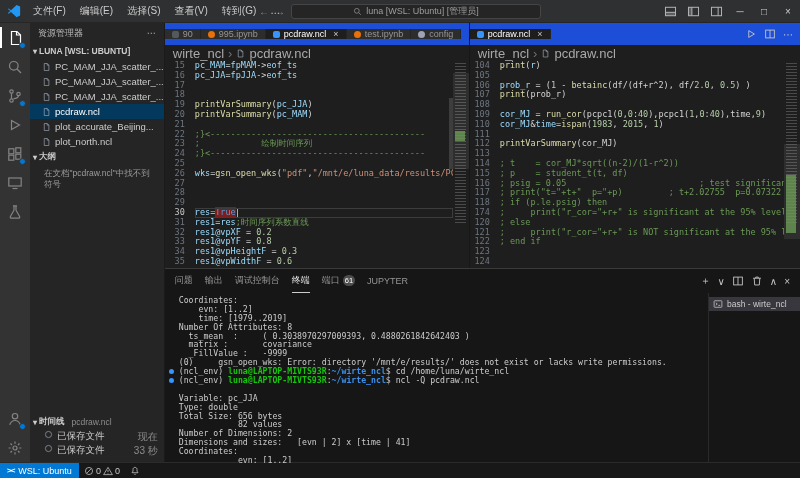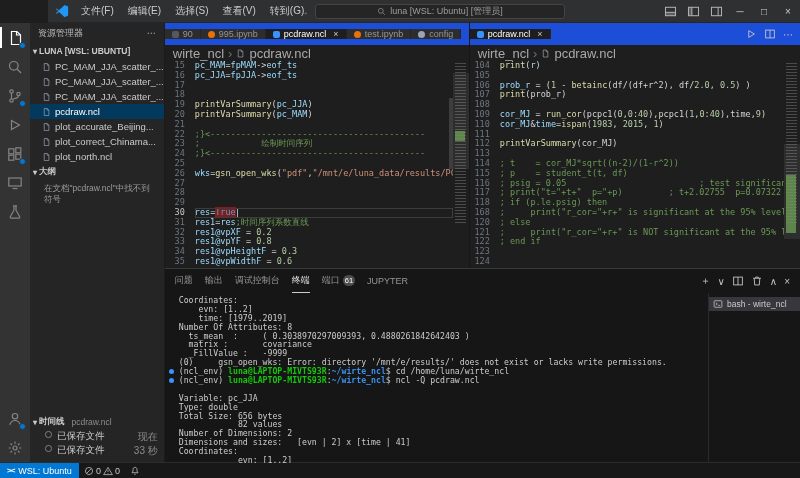--- a/index.html
+++ b/index.html
@@ -5,21 +5,21 @@
   * { box-sizing: border-box; margin: 0; padding: 0; }
   html,body { width:800px; height:478px; overflow:hidden; background:#1e1e1e;
     font-family:"Liberation Sans", sans-serif; }
   .window { width:800px; height:478px; display:flex; flex-direction:column; color:#cccccc; }
 
   .icon { display:inline-flex; align-items:center; justify-content:center; }
   .icon svg { width:100%; height:100%; display:block; }
 
   
   .titlebar { flex:0 0 22px; background:#2f3031; display:flex; align-items:center;
-    font-size:10px; color:#cccccc; position:relative; border-bottom:1px solid #262626;margin-left:48px; }
+    font-size:10px; color:#cccccc; position:relative; border-bottom:1px solid #262626; }
   .vs-logo { width:14px; height:14px; margin:0 5px 0 7px; }
   .menus { display:flex; height:100%; align-items:center; }
   .menu-item { padding:0 7px; line-height:22px; white-space:nowrap; cursor:default; }
   .cc-wrap { position:absolute; left:50%; transform:translateX(-50%); display:flex; align-items:center; gap:6px; }
   .nav-arrow { color:#8a8a8a; font-size:10px; }
   .command-center { width:250px; height:15px; background:#252526; border:1px solid #454545;
     border-radius:3px; display:flex; align-items:center; justify-content:center; gap:4px;
     color:#9d9d9d; font-size:9px; }
   .cc-search { width:9px; height:9px; color:#9d9d9d; }
   .tb-right { margin-left:auto; display:flex; align-items:center; height:100%; }
@@ -333,29 +333,20 @@
             <span>pcdraw.ncl</span>
           </div>
           <div class="file-row">
             <span class="icon ">
               <svg viewBox="0 0 16 16" fill="none" stroke="currentColor" stroke-width="1.2">
                 <path d="M4 1.8h5.3l2.9 2.9v9.5H4z"></path>
                 <path d="M9.2 1.8v3h3"></path>
               </svg>
             </span>
             <span>plot_accurate_Beijing...</span>
-          </div>
-          <div class="file-row">
-            <span class="icon ">
-              <svg viewBox="0 0 16 16" fill="none" stroke="currentColor" stroke-width="1.2">
-                <path d="M4 1.8h5.3l2.9 2.9v9.5H4z"></path>
-                <path d="M9.2 1.8v3h3"></path>
-              </svg>
-            </span>
-            <span>plot_correct_Chinama...</span>
           </div>
           <div class="file-row">
             <span class="icon ">
               <svg viewBox="0 0 16 16" fill="none" stroke="currentColor" stroke-width="1.2">
                 <path d="M4 1.8h5.3l2.9 2.9v9.5H4z"></path>
                 <path d="M9.2 1.8v3h3"></path>
               </svg>
             </span>
             <span>plot_north.ncl</span>
           </div>
@@ -512,21 +503,21 @@
                 <div class="ln">109</div>
                 <div class="ln">110</div>
                 <div class="ln">111</div>
                 <div class="ln">112</div>
                 <div class="ln">113</div>
                 <div class="ln">114</div>
                 <div class="ln">115</div>
                 <div class="ln">116</div>
                 <div class="ln">117</div>
                 <div class="ln">118</div>
-                <div class="ln">168</div>
+                <div class="ln">174</div>
                 <div class="ln">120</div>
                 <div class="ln">121</div>
                 <div class="ln">122</div>
                 <div class="ln">123</div>
                 <div class="ln">124</div>
               </div>
             <div class="code-lines"><div class="code-line"><span class="tk-f">print</span><span class="tk-d">(</span><span class="tk-v">r</span><span class="tk-d">)</span></div><div class="code-line"></div><div class="code-line"><span class="tk-v">prob_r</span><span class="tk-d"> = (</span><span class="tk-n">1</span><span class="tk-d"> - </span><span class="tk-f">betainc</span><span class="tk-d">(df/(df+r^2), df/</span><span class="tk-n">2.0</span><span class="tk-d">, </span><span class="tk-n">0.5</span><span class="tk-d">) )</span></div><div class="code-line"><span class="tk-f">print</span><span class="tk-d">(prob_r)</span></div><div class="code-line"></div><div class="code-line"><span class="tk-v">cor_MJ</span><span class="tk-d"> = </span><span class="tk-f">run_cor</span><span class="tk-d">(pcpc1(</span><span class="tk-n">0</span><span class="tk-d">,</span><span class="tk-n">0</span><span class="tk-d">:</span><span class="tk-n">40</span><span class="tk-d">),pcpc1(</span><span class="tk-n">1</span><span class="tk-d">,</span><span class="tk-n">0</span><span class="tk-d">:</span><span class="tk-n">40</span><span class="tk-d">),time,</span><span class="tk-n">9</span><span class="tk-d">)</span></div><div class="code-line"><span class="tk-v">cor_MJ</span><span class="tk-d">&amp;</span><span class="tk-v">time</span><span class="tk-d">=</span><span class="tk-f">ispan</span><span class="tk-d">(</span><span class="tk-n">1983</span><span class="tk-d">, </span><span class="tk-n">2015</span><span class="tk-d">, </span><span class="tk-n">1</span><span class="tk-d">)</span></div><div class="code-line"></div><div class="code-line"><span class="tk-f">printVarSummary</span><span class="tk-d">(cor_MJ)</span></div><div class="code-line"></div><div class="code-line"><span class="tk-c">; t    = cor_MJ*sqrt((n-2)/(1-r^2))</span></div><div class="code-line"><span class="tk-c">; p    = student_t(t, df)</span></div><div class="code-line"><span class="tk-c">; psig = 0.05                          ; test significance le</span></div><div class="code-line"><span class="tk-c">; print("t="+t+"  p="+p)         ; t+2.02755  p=0.07322</span></div><div class="code-line"><span class="tk-c">; if (p.le.psig) then</span></div><div class="code-line"><span class="tk-c">;     print("r_cor="+r+" is significant at the 95% level")</span></div><div class="code-line"><span class="tk-c">; else</span></div><div class="code-line"><span class="tk-c">;     print("r_cor="+r+" is NOT significant at the 95% le</span></div><div class="code-line"><span class="tk-c">; end if</span></div><div class="code-line"></div><div class="code-line"></div></div>
             <div class="minimap">
               <div class="mm-slider" style="top:40%"></div>
                 <div class="mm-lines"></div>

